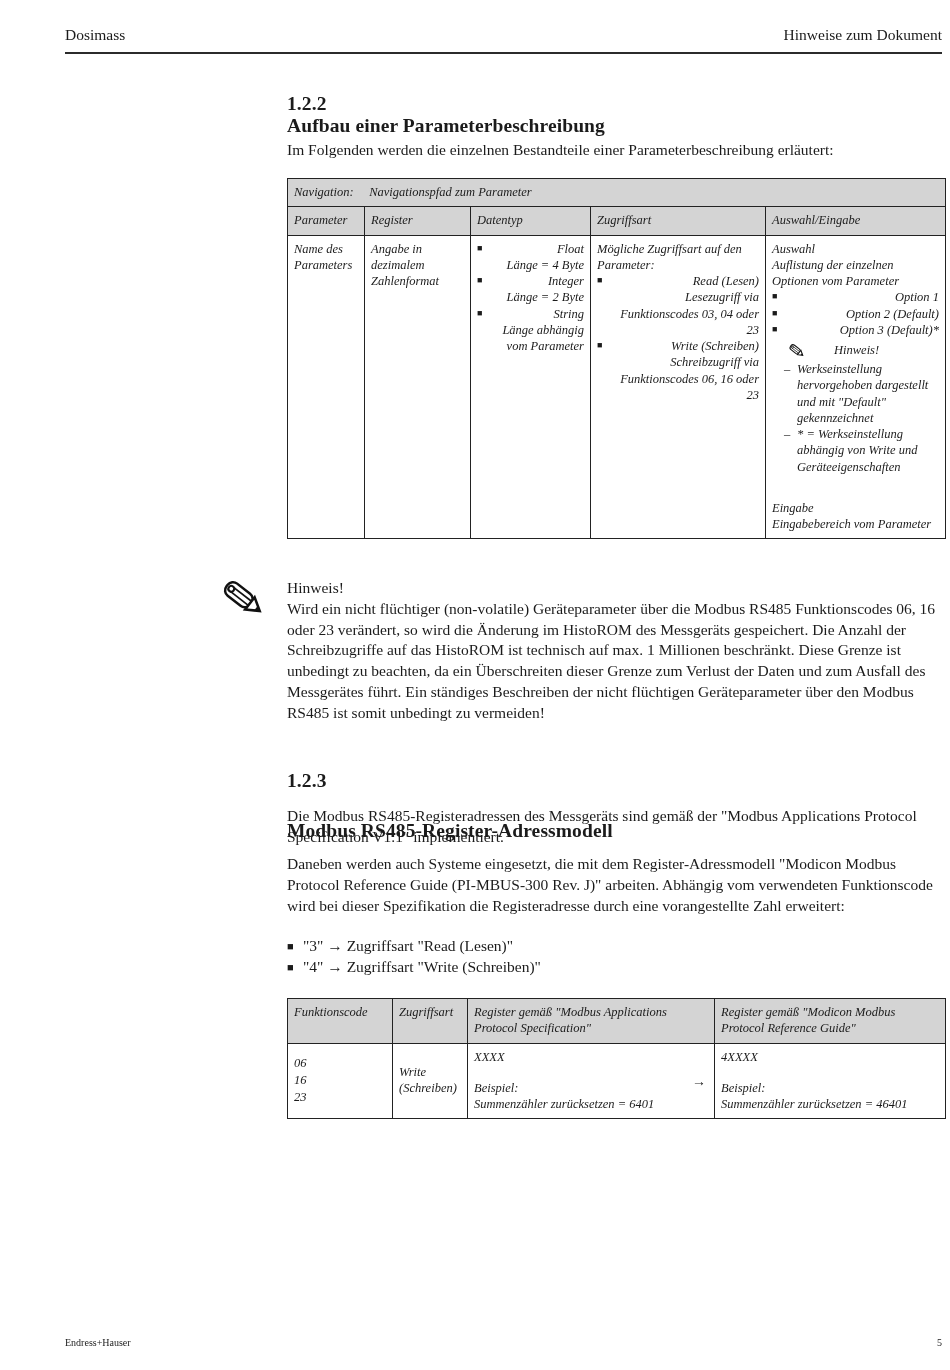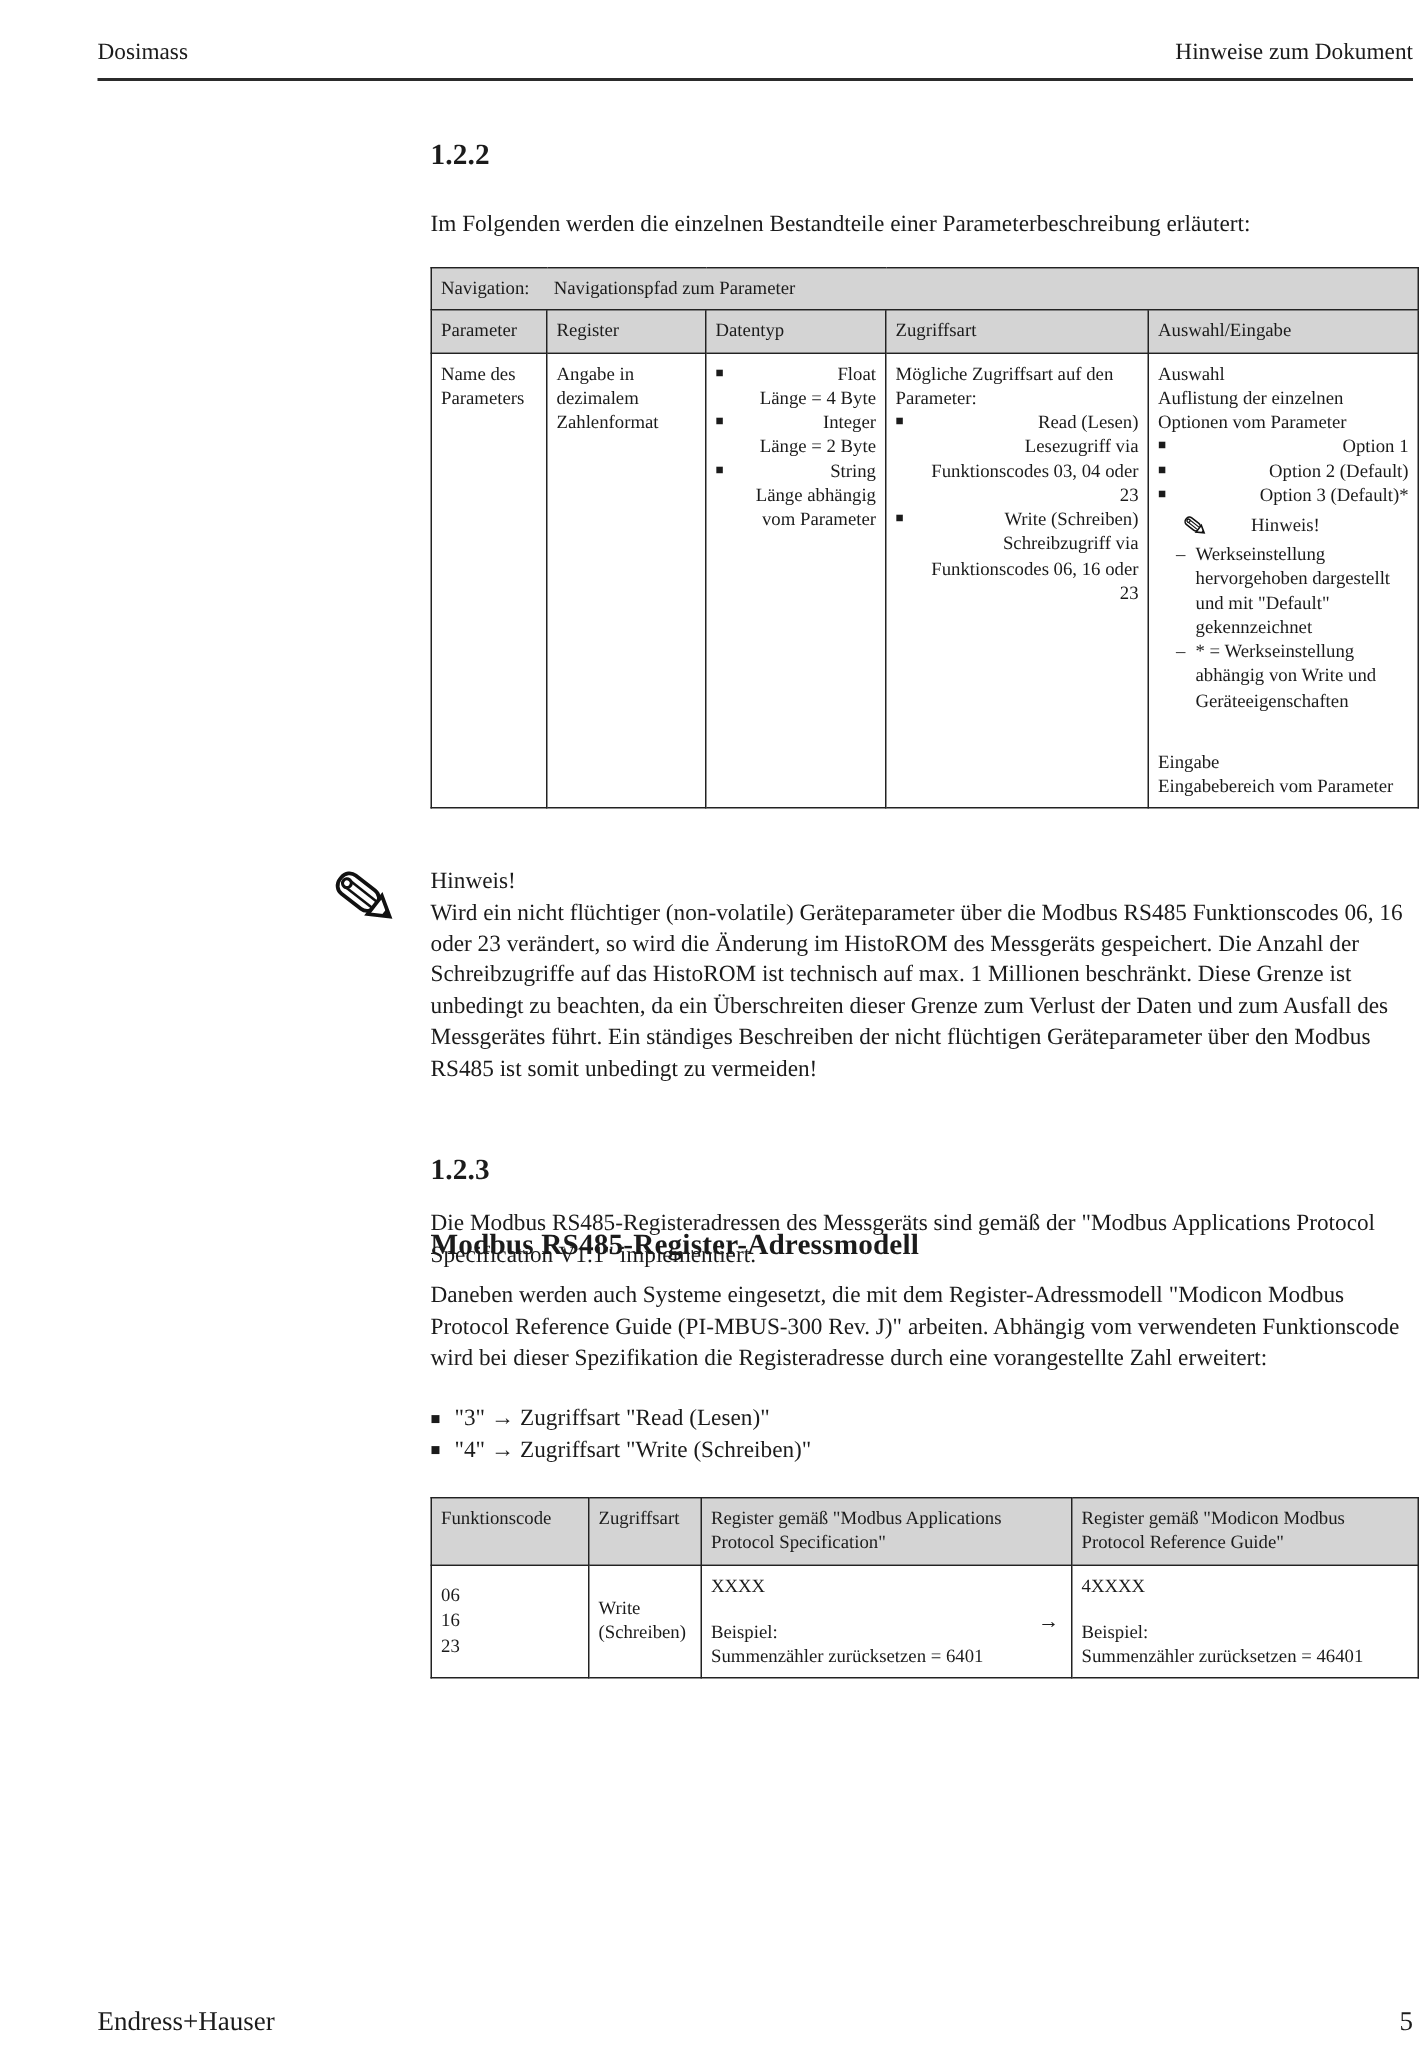--- a/index.html
+++ b/index.html
@@ -6,35 +6,35 @@
   body {
     width:950px; height:1370px; position:relative; background:#ffffff;
     font-family:"Liberation Serif", serif; color:#1b1b1b;
     -webkit-font-smoothing:antialiased;
   }
   .abs { position:absolute; }
 
   
   .page-header { left:65px; top:26px; width:877px; display:flex; justify-content:space-between; font-size:15.5px; }
   .header-rule { left:65px; top:52px; width:877px; height:2px; background:#2b2b2b; }
-  .page-footer { left:65px; top:1337px; width:877px; display:flex; justify-content:space-between; font-size:18px; }
+  .page-footer { left:65px; top:1337px; width:877px; display:flex; justify-content:space-between; font-size:10px; }
 
   
   .section-heading { display:flex; font-weight:bold; font-size:19.5px; letter-spacing:0.1px; }
   .section-number { width:83px; flex:none; }
   .para { font-size:15.5px; line-height:1.34; text-align:left; hyphens:auto; }
   .content { left:287px; width:659px;flex-direction:column; }
 
   
   .body-bullet { display:flex; font-size:15.5px; line-height:1.34; }
   .body-bullet .marker { width:16px; flex:none; font-size:11px; padding-top:3px; }
 
   
   table.doc-table { border-collapse:collapse; width:658px; font-size:12.5px; line-height:1.3; table-layout:fixed; }
-  table.doc-table td, table.doc-table th { border:1px solid #222; padding:5px 6px 6px 6px; vertical-align:top; text-align:left; font-weight:normal; }
+  table.doc-table td, table.doc-table th { border:1px solid #222; padding:5px 6px 6px 6px; vertical-align:top; text-align:left; font-weight:normal;font-style:italic; }
   .gray { background:#d4d4d4; }
   th.bold-head { font-weight:bold; }
 
   .nav-row span.nav-label { display:inline-block; width:72px; }
 
   
   .sq-item { display:flex; }
   .sq-item .marker { width:14px; flex:none; font-size:9px; padding-top:2px; }
   .sq-item .body { flex:1; hyphens:auto;text-align:right; }
 
@@ -62,20 +62,21 @@
 <body>
 
 <div class="abs page-header">
   <span>Dosimass</span>
   <span>Hinweise zum Dokument</span>
 </div>
 <div class="abs header-rule"></div>
 
 <div class="abs content section-heading" style="top:93px;">
   <span class="section-number">1.2.2</span>
+  <span>Aufbau einer Parameterbeschreibung</span>
 </div>
 
 <div class="abs content para" style="top:140px;">Im Folgenden werden die einzelnen Bestandteile einer Parameterbeschreibung erläutert:</div>
 
 <table class="abs content doc-table" style="top:178px;">
   <colgroup>
     <col style="width:77px">
       <col style="width:106px">
       <col style="width:120px">
       <col style="width:175px">

